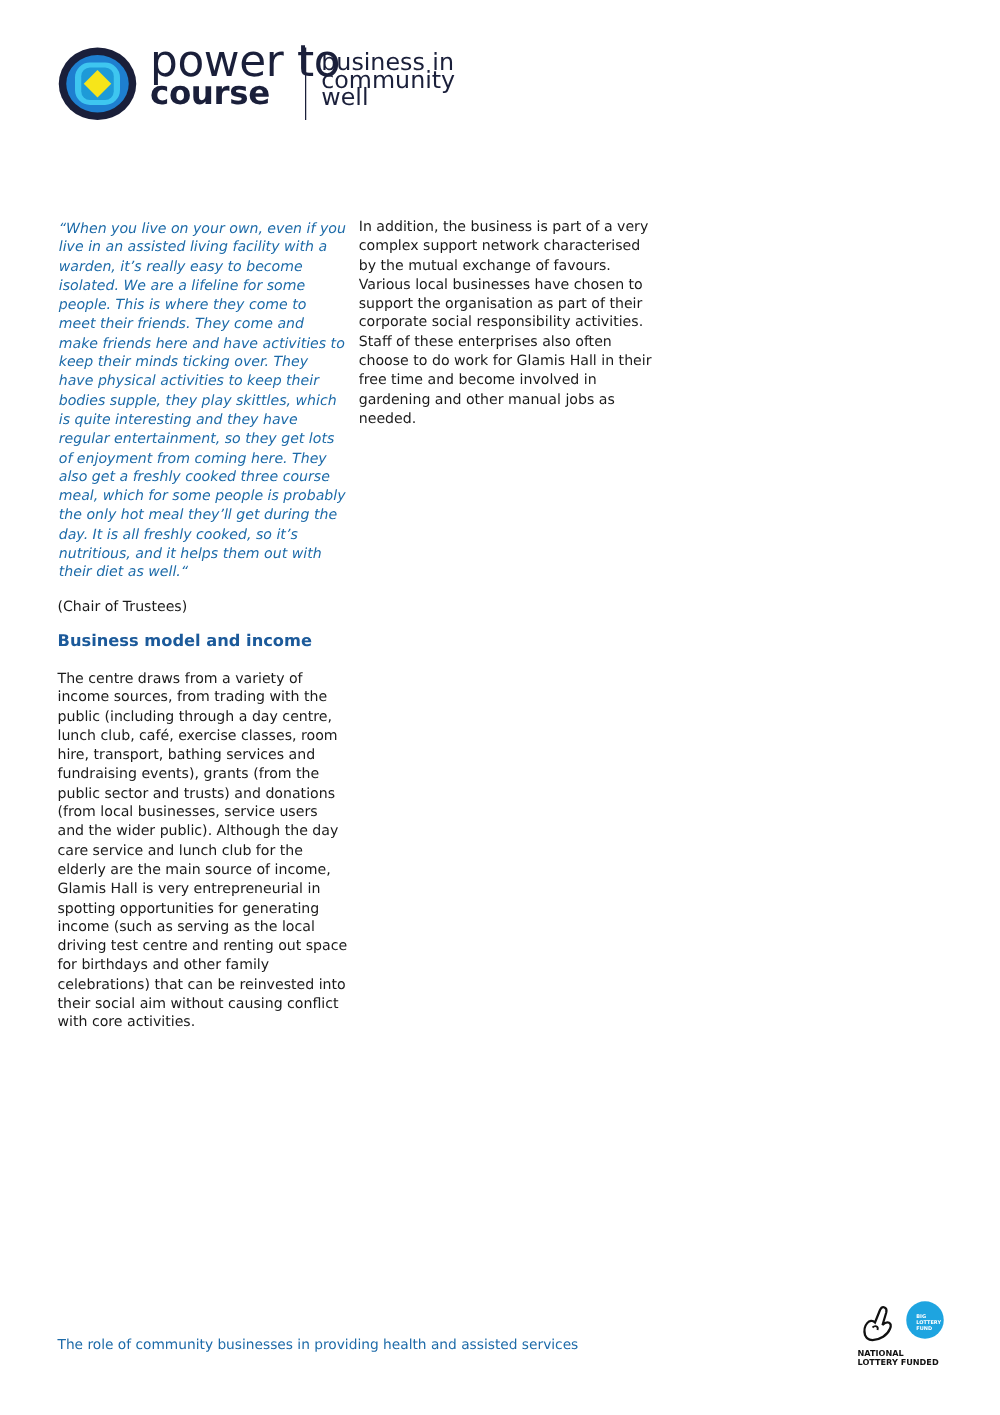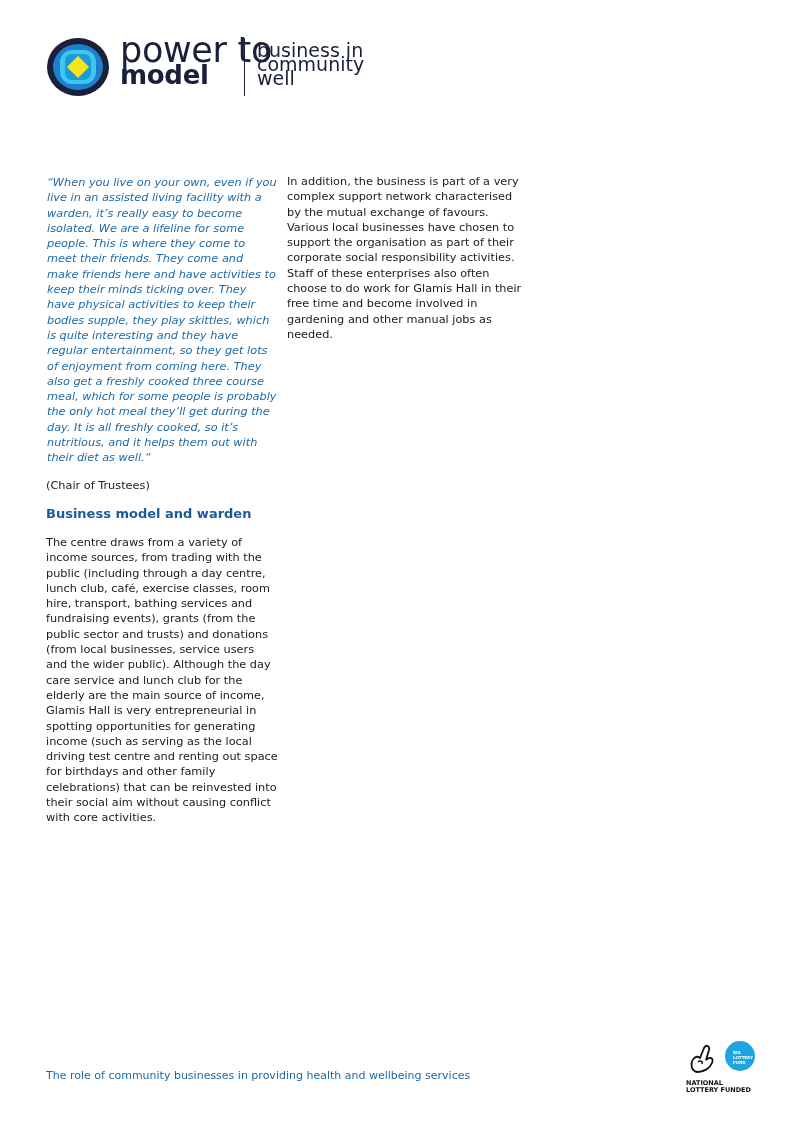--- a/index.html
+++ b/index.html
@@ -28,42 +28,42 @@
 
 <svg class="logo" viewBox="0 0 64 60">
   <ellipse cx="32" cy="30" rx="31" ry="29" fill="#1a1f3a"></ellipse>
   <ellipse cx="32" cy="30" rx="25" ry="23" fill="#1e7fd0"></ellipse>
   <rect x="14" y="13" width="36" height="34" rx="12" fill="#3ec6f0"></rect>
   <rect x="19" y="17" width="26" height="26" rx="7" fill="#1e9ad8"></rect>
   <polygon points="32,19 43,30 32,41 21,30" fill="#f6e51a"></polygon>
 </svg>
 <div class="logo-text">
   <div class="l1">power to</div>
-  <div class="l2">model</div>
+  <div class="l2">course</div>
 </div>
 <div class="logo-divider"></div>
 <div class="tagline">
   <div>business in</div>
   <div>community</div>
   <div>well</div>
 </div>
 
 <div class="col col-left">
   <p class="quote">“When you live on your own, even if you live in an assisted living facility with a warden, it’s really easy to become isolated. We are a lifeline for some people. This is where they come to meet their friends. They come and make friends here and have activities to keep their minds ticking over. They have physical activities to keep their bodies supple, they play skittles, which is quite interesting and they have regular entertainment, so they get lots of enjoyment from coming here. They also get a freshly cooked three course meal, which for some people is probably the only hot meal they’ll get during the day. It is all freshly cooked, so it’s nutritious, and it helps them out with their diet as well.“</p>
   <p class="attrib">(Chair of Trustees)</p>
-  <h2>Business model and warden</h2>
+  <h2>Business model and income</h2>
   <p>The centre draws from a variety of income sources, from trading with the public (including through a day centre, lunch club, café, exercise classes, room hire, transport, bathing services and fundraising events), grants (from the public sector and trusts) and donations (from local businesses, service users and the wider public). Although the day care service and lunch club for the elderly are the main source of income, Glamis Hall is very entrepreneurial in spotting opportunities for generating income (such as serving as the local driving test centre and renting out space for birthdays and other family celebrations) that can be reinvested into their social aim without causing conflict with core activities.</p>
 </div>
 
 <div class="col col-right">
   <p>In addition, the business is part of a very complex support network characterised by the mutual exchange of favours. Various local businesses have chosen to support the organisation as part of their corporate social responsibility activities. Staff of these enterprises also often choose to do work for Glamis Hall in their free time and become involved in gardening and other manual jobs as needed.</p>
 </div>
 
 <div class="footer">
-  <div class="ft1">The role of community businesses in providing health and wellbeing services</div>
+  <div class="ft1">The role of community businesses in providing health and assisted services</div>
 </div>
 
 <svg class="lottery" viewBox="0 0 70 58">
   <path d="M6 28 C4 20 10 14 14 18 L18 8 C20 4 24 6 23 10 L20 20 C24 16 28 18 26 23 C24 28 18 32 12 32 C8 32 7 30 6 28 Z" fill="none" stroke="#111" stroke-width="1.8"></path>
   <path d="M12 22 C14 20 17 21 16 24" fill="none" stroke="#111" stroke-width="1.5"></path>
   <circle cx="54" cy="16" r="15" fill="#1ea4e0"></circle>
   <text x="47" y="14" font-size="4" fill="#ffffff" font-family="DejaVu Sans, sans-serif" font-weight="bold">BIG</text>
   <text x="47" y="19" font-size="4" fill="#ffffff" font-family="DejaVu Sans, sans-serif" font-weight="bold">LOTTERY</text>
   <text x="47" y="24" font-size="4" fill="#ffffff" font-family="DejaVu Sans, sans-serif" font-weight="bold">FUND</text>
 </svg>

